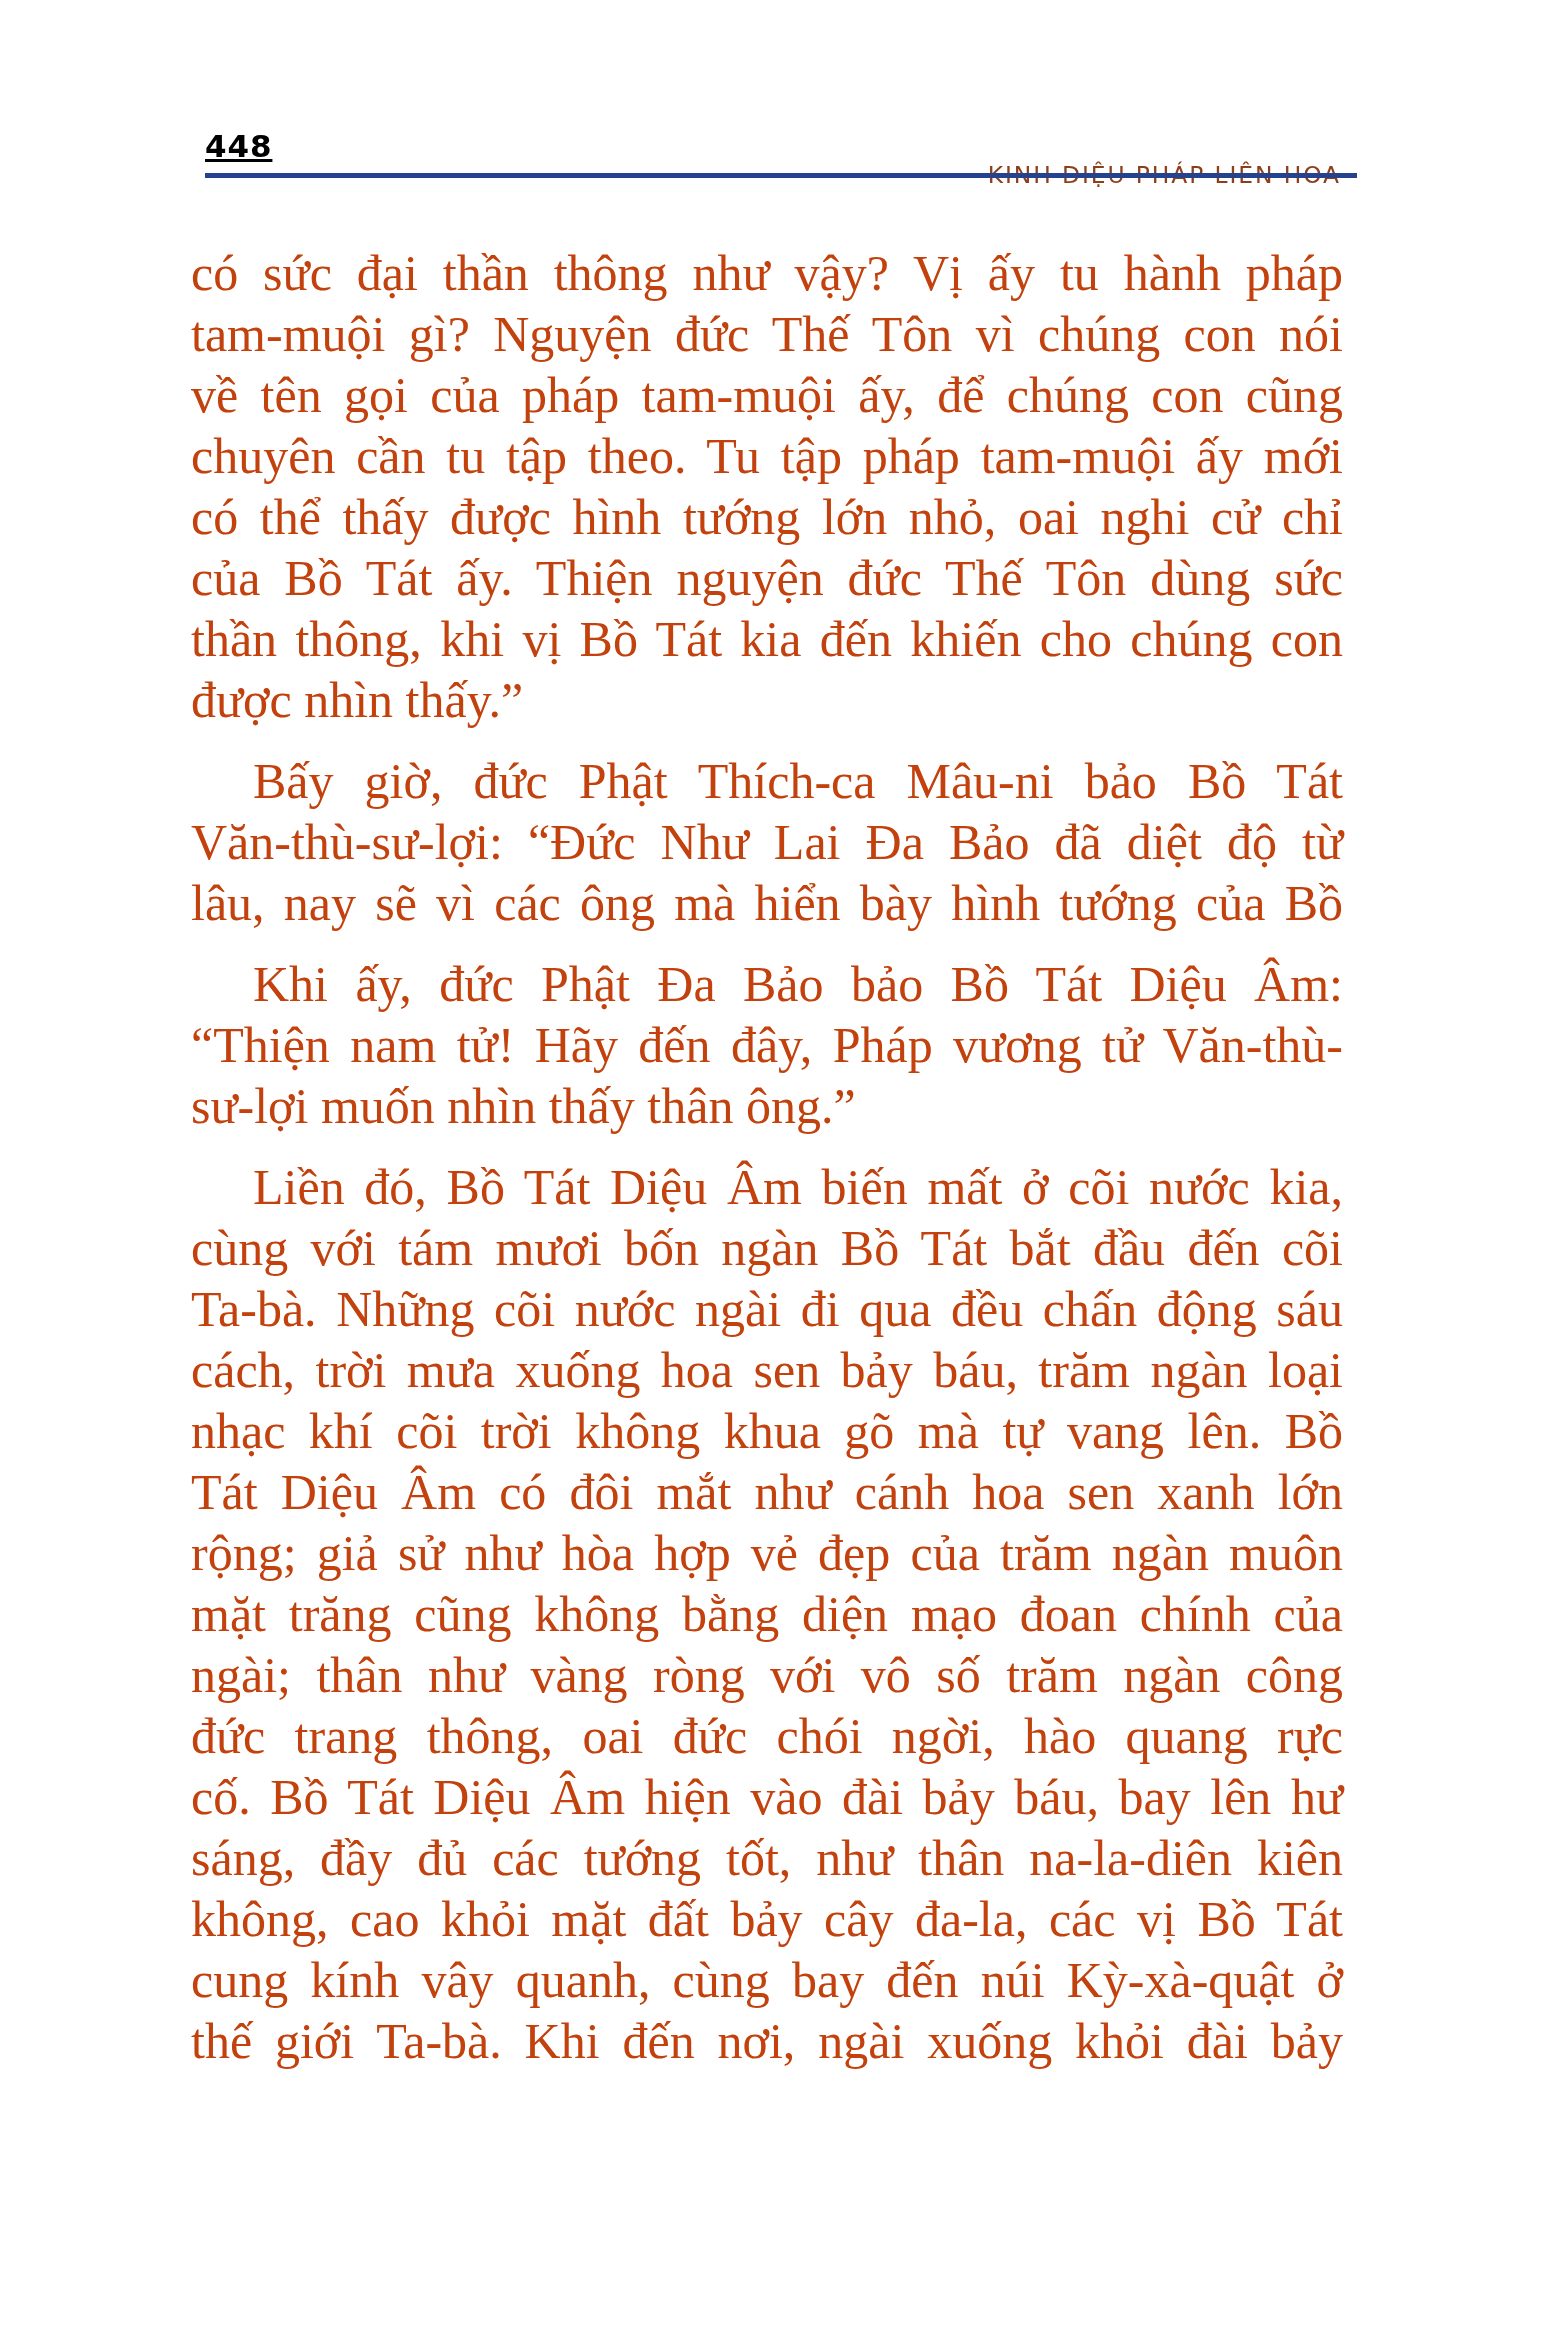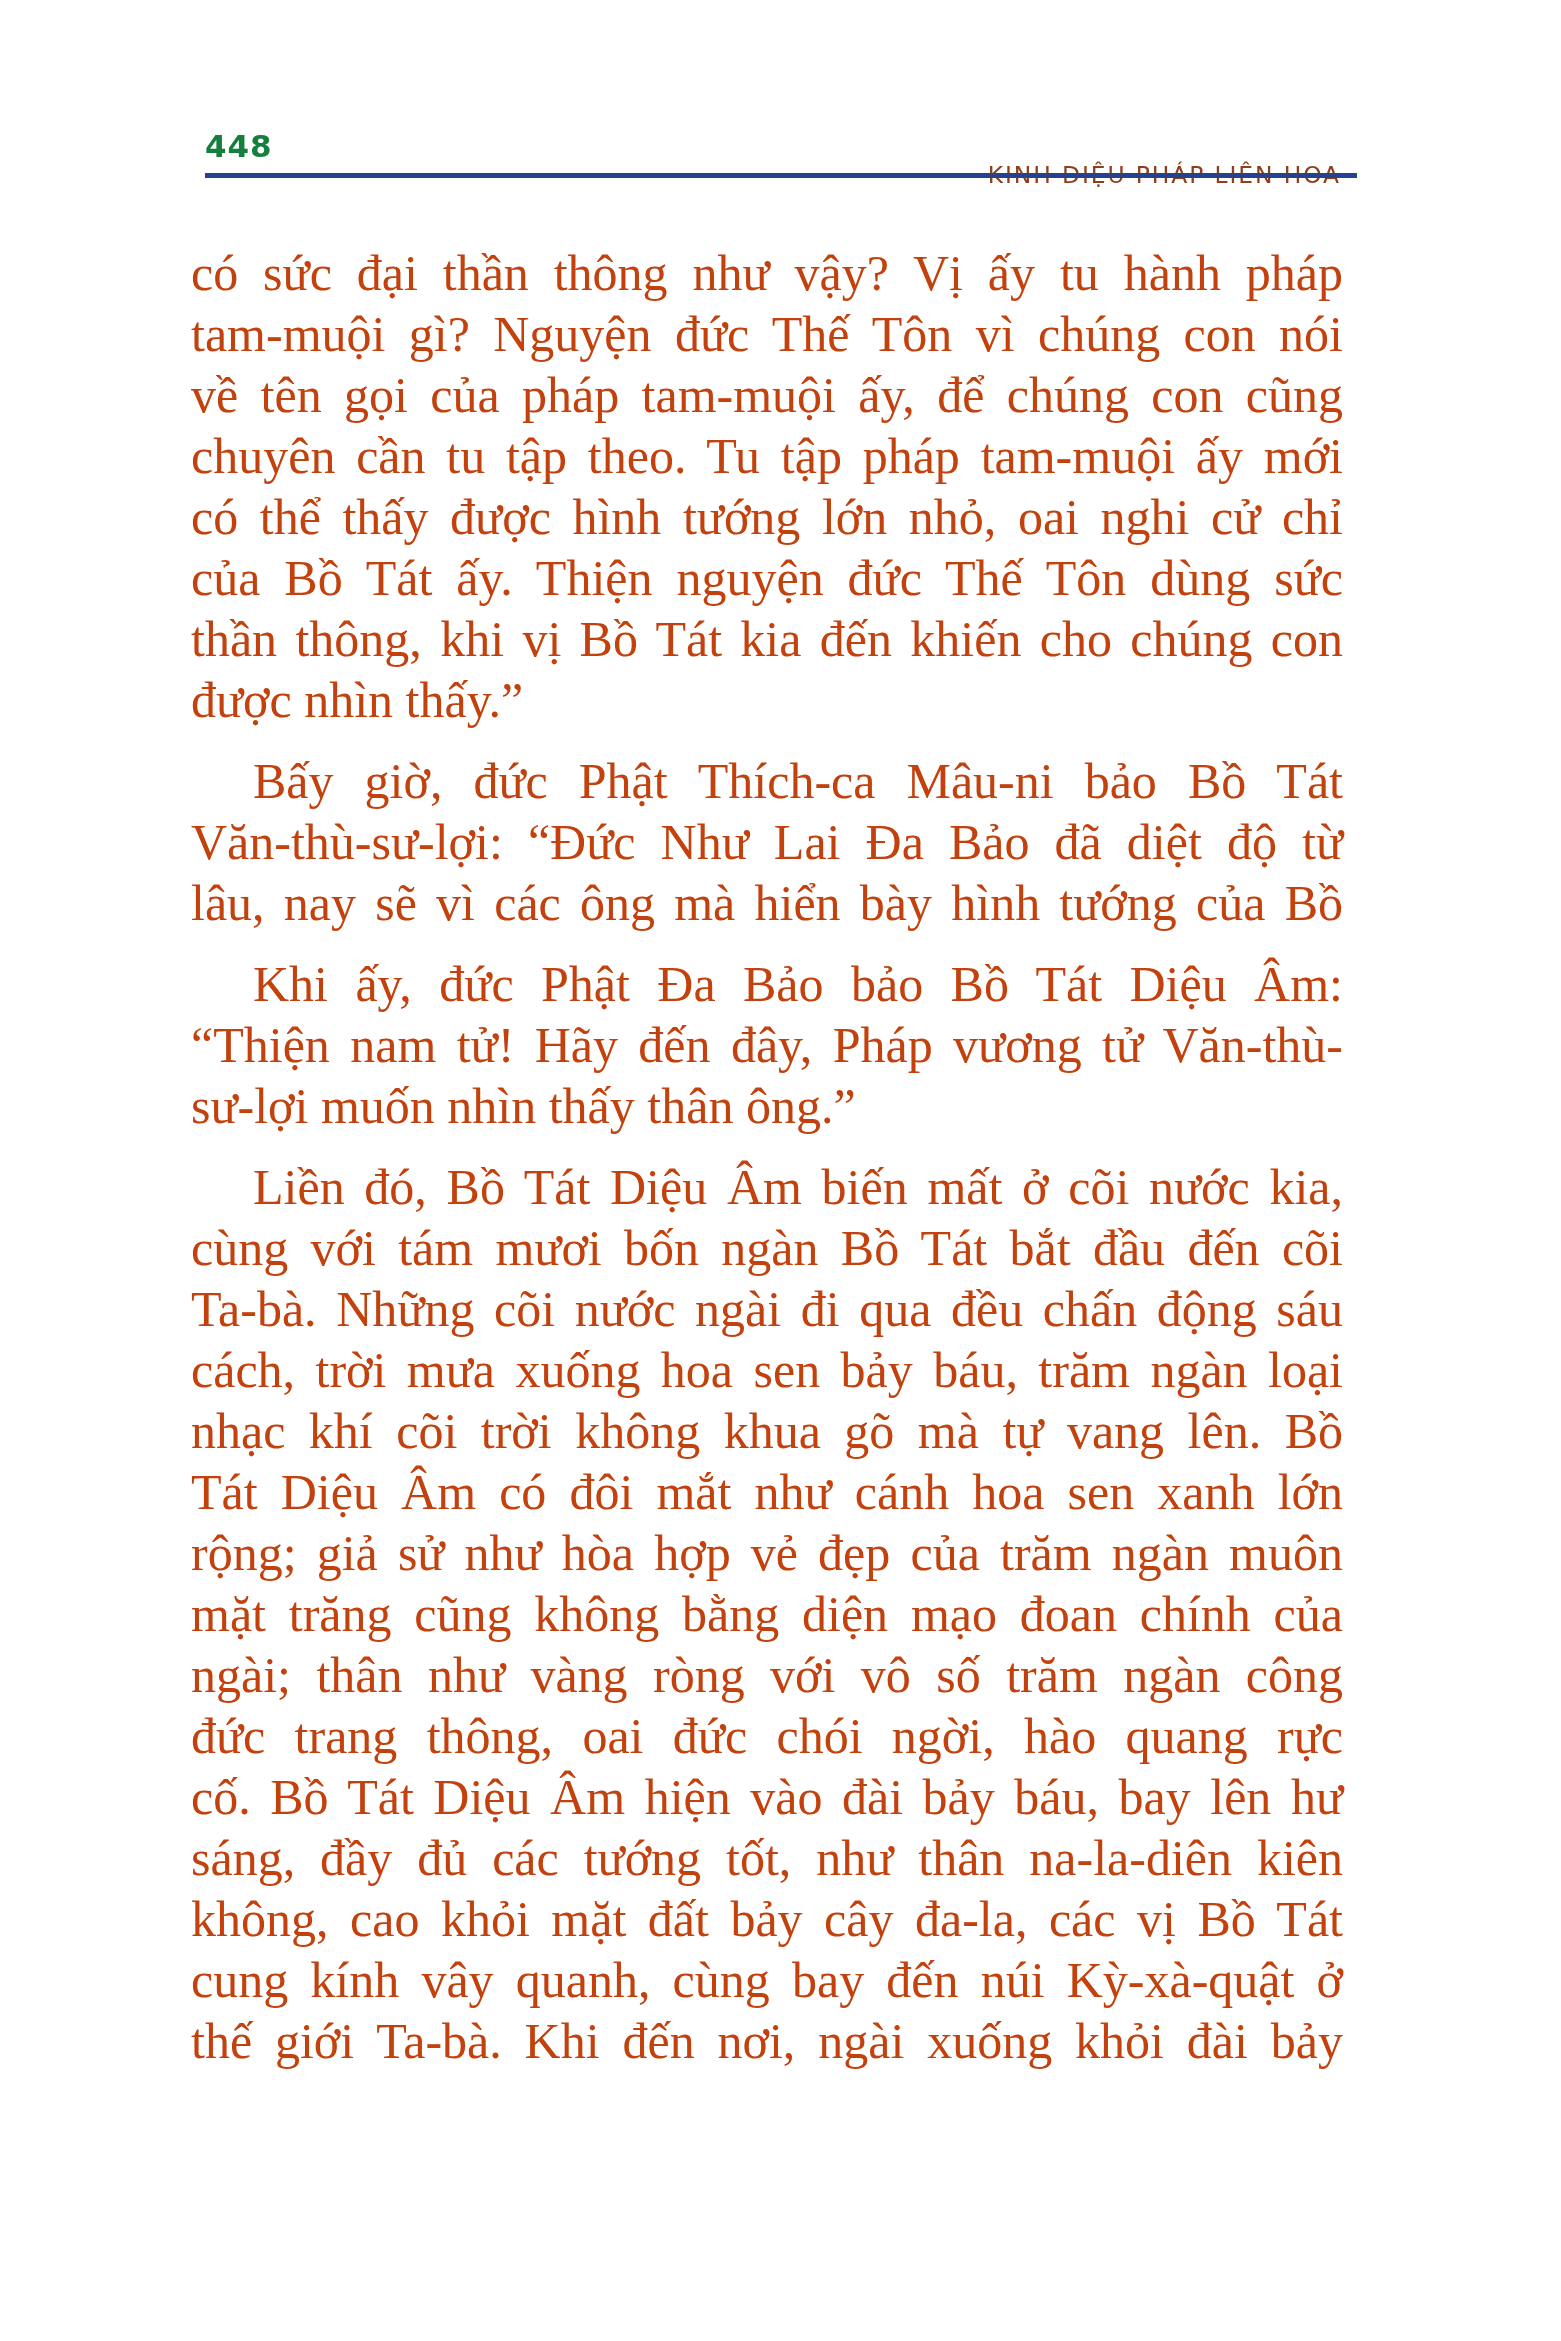--- a/index.html
+++ b/index.html
@@ -2,21 +2,21 @@
 <html style="font-size:14px"><head>
 <meta charset="utf-8">
 <style>
   html, body { margin: 0; padding: 0; background: #ffffff; }
   body { width: 1561px; height: 2342px; position: relative; overflow: hidden; }
   .page { position: absolute; left: 0; top: 0; width: 1561px; height: 2342px; background: #fff; }
   .running-head { position: absolute; left: 205px; top: 127px; width: 1152px; height: 38px; }
   .page-number {
     position: absolute; left: 0; top: 0;
     font-family: "DejaVu Sans", sans-serif; font-weight: bold;
-    font-size: 31px; line-height: 38px; color: #15803d; letter-spacing: 0.9px;
+    font-size: 31px; line-height: 38px; color: #000000; letter-spacing: 0.9px; text-decoration: underline;
   }
   .book-title {
     position: absolute; right: 16px; top: 2.6px;
     font-family: "DejaVu Sans", sans-serif; font-weight: normal;
     font-size: 23.4px; line-height: 35px; letter-spacing: 1.9px; color: #8c3f18; margin-top: 28px;
   }
   .rule { position: absolute; left: 205px; top: 173px; width: 1152px; height: 5.2px; background: #25428f; }
   .body-text {
     position: absolute; left: 191px; top: 243px; width: 1152px;
     font-family: "Liberation Serif", serif; font-size: 50px; color: #c2410c;

